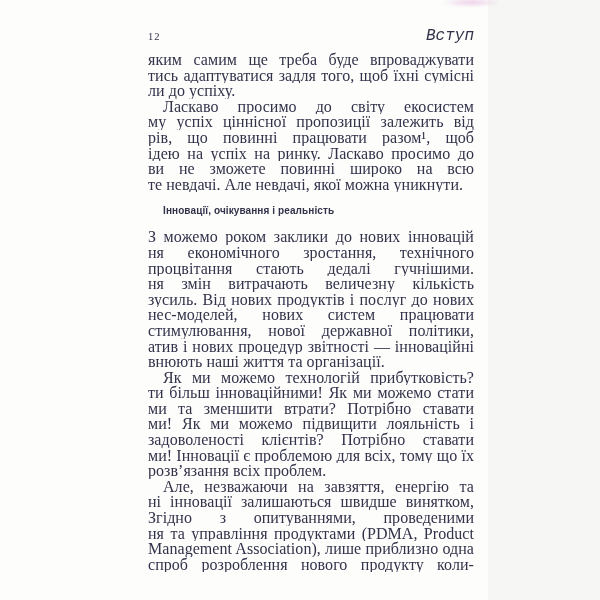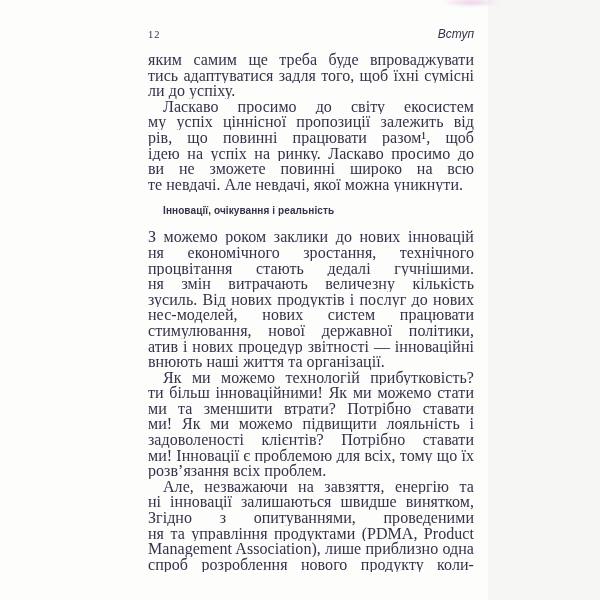--- a/index.html
+++ b/index.html
@@ -30,23 +30,23 @@
     justify-content: space-between;
     align-items: baseline;
     color: #32324a;
   }
   .page-number {
     font-family: "Liberation Serif", serif;
     font-size: 10.5px;
     letter-spacing: 1px;
   }
   .running-head {
-    font-family: Liberation Sans, sans-serif;
+    font-family: Liberation Mono, monospace;
     font-style: italic;
-    font-size: 12px;
+    font-size: 16px;
   }
   .body-text {
     position: absolute;
     left: 148px; top: 52px;
     width: 326px;
     color: #32324a;
   }
   .para { margin: 0; padding: 0; }
   .line {
     font-family: "Liberation Serif", serif;

